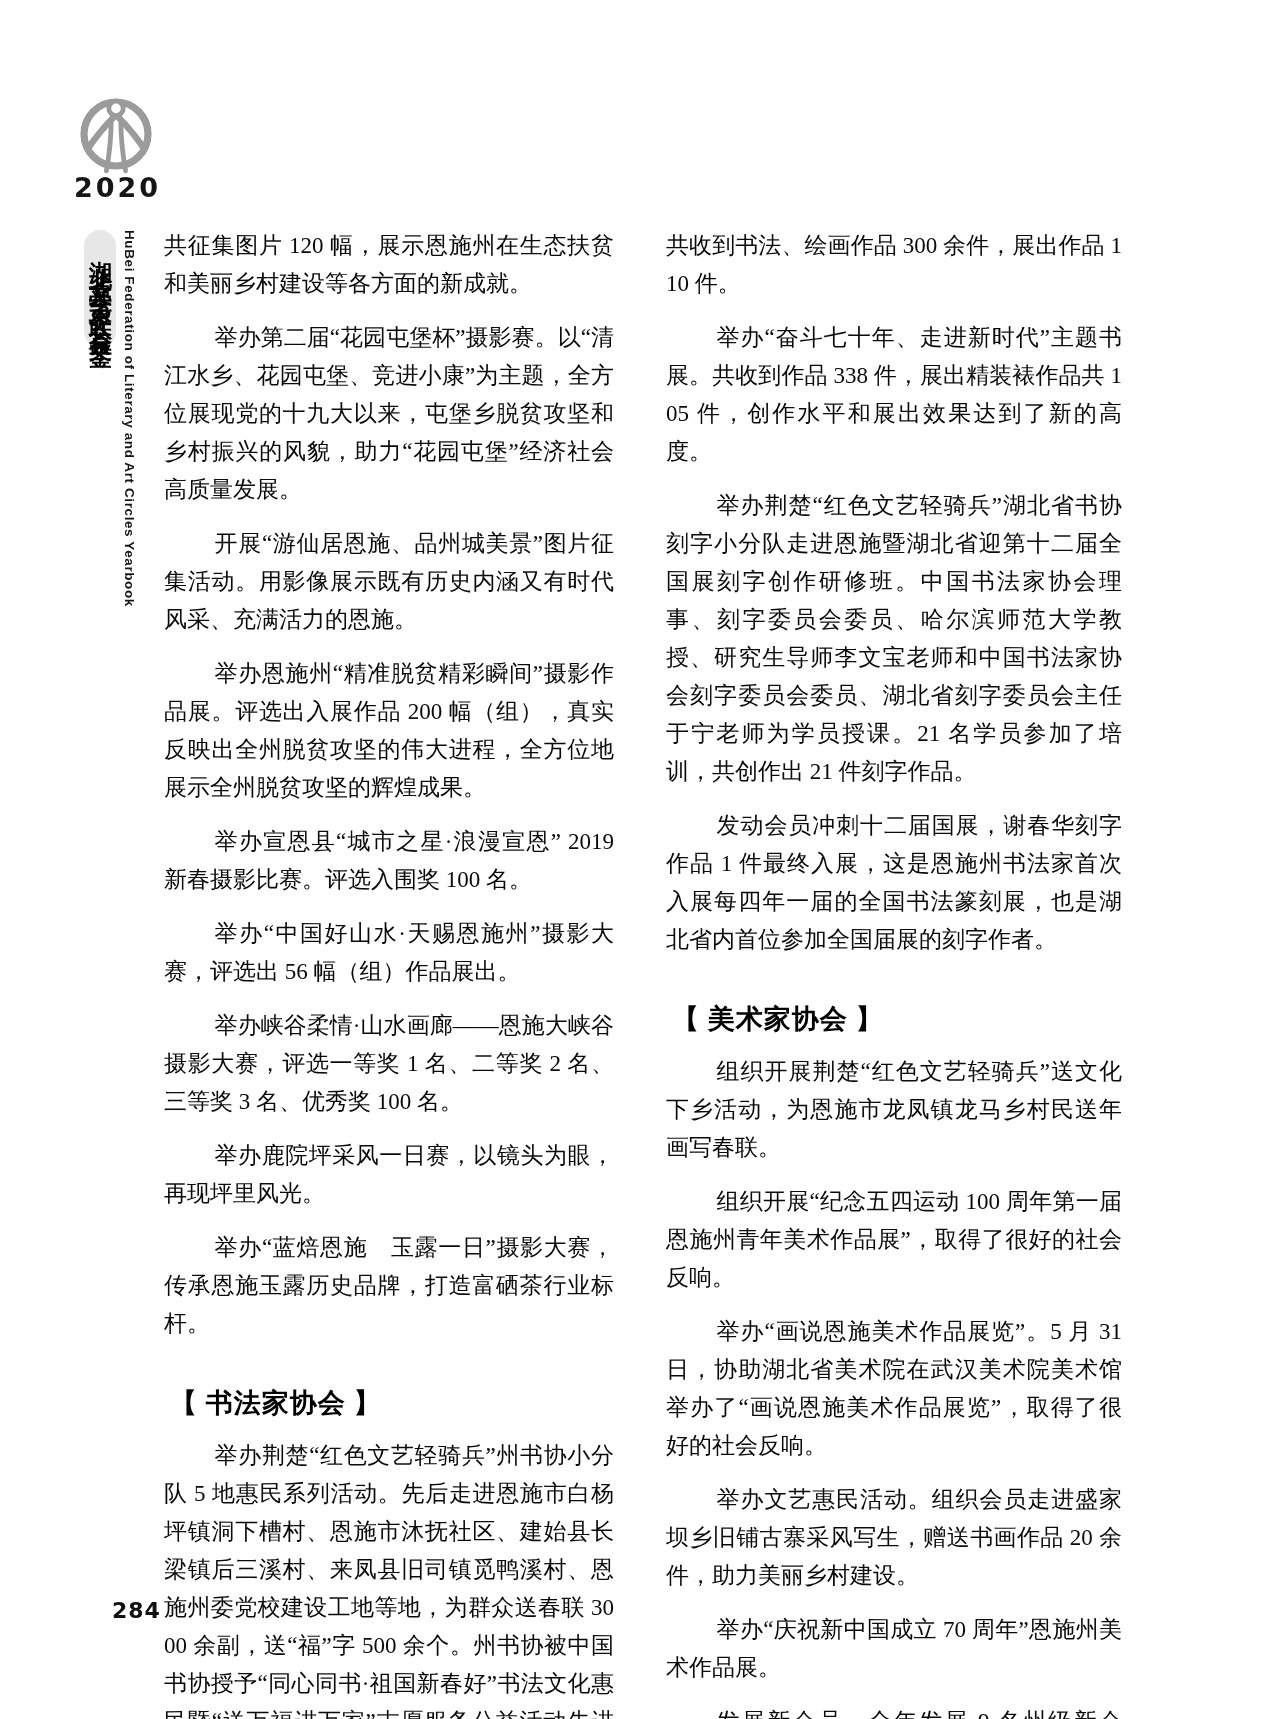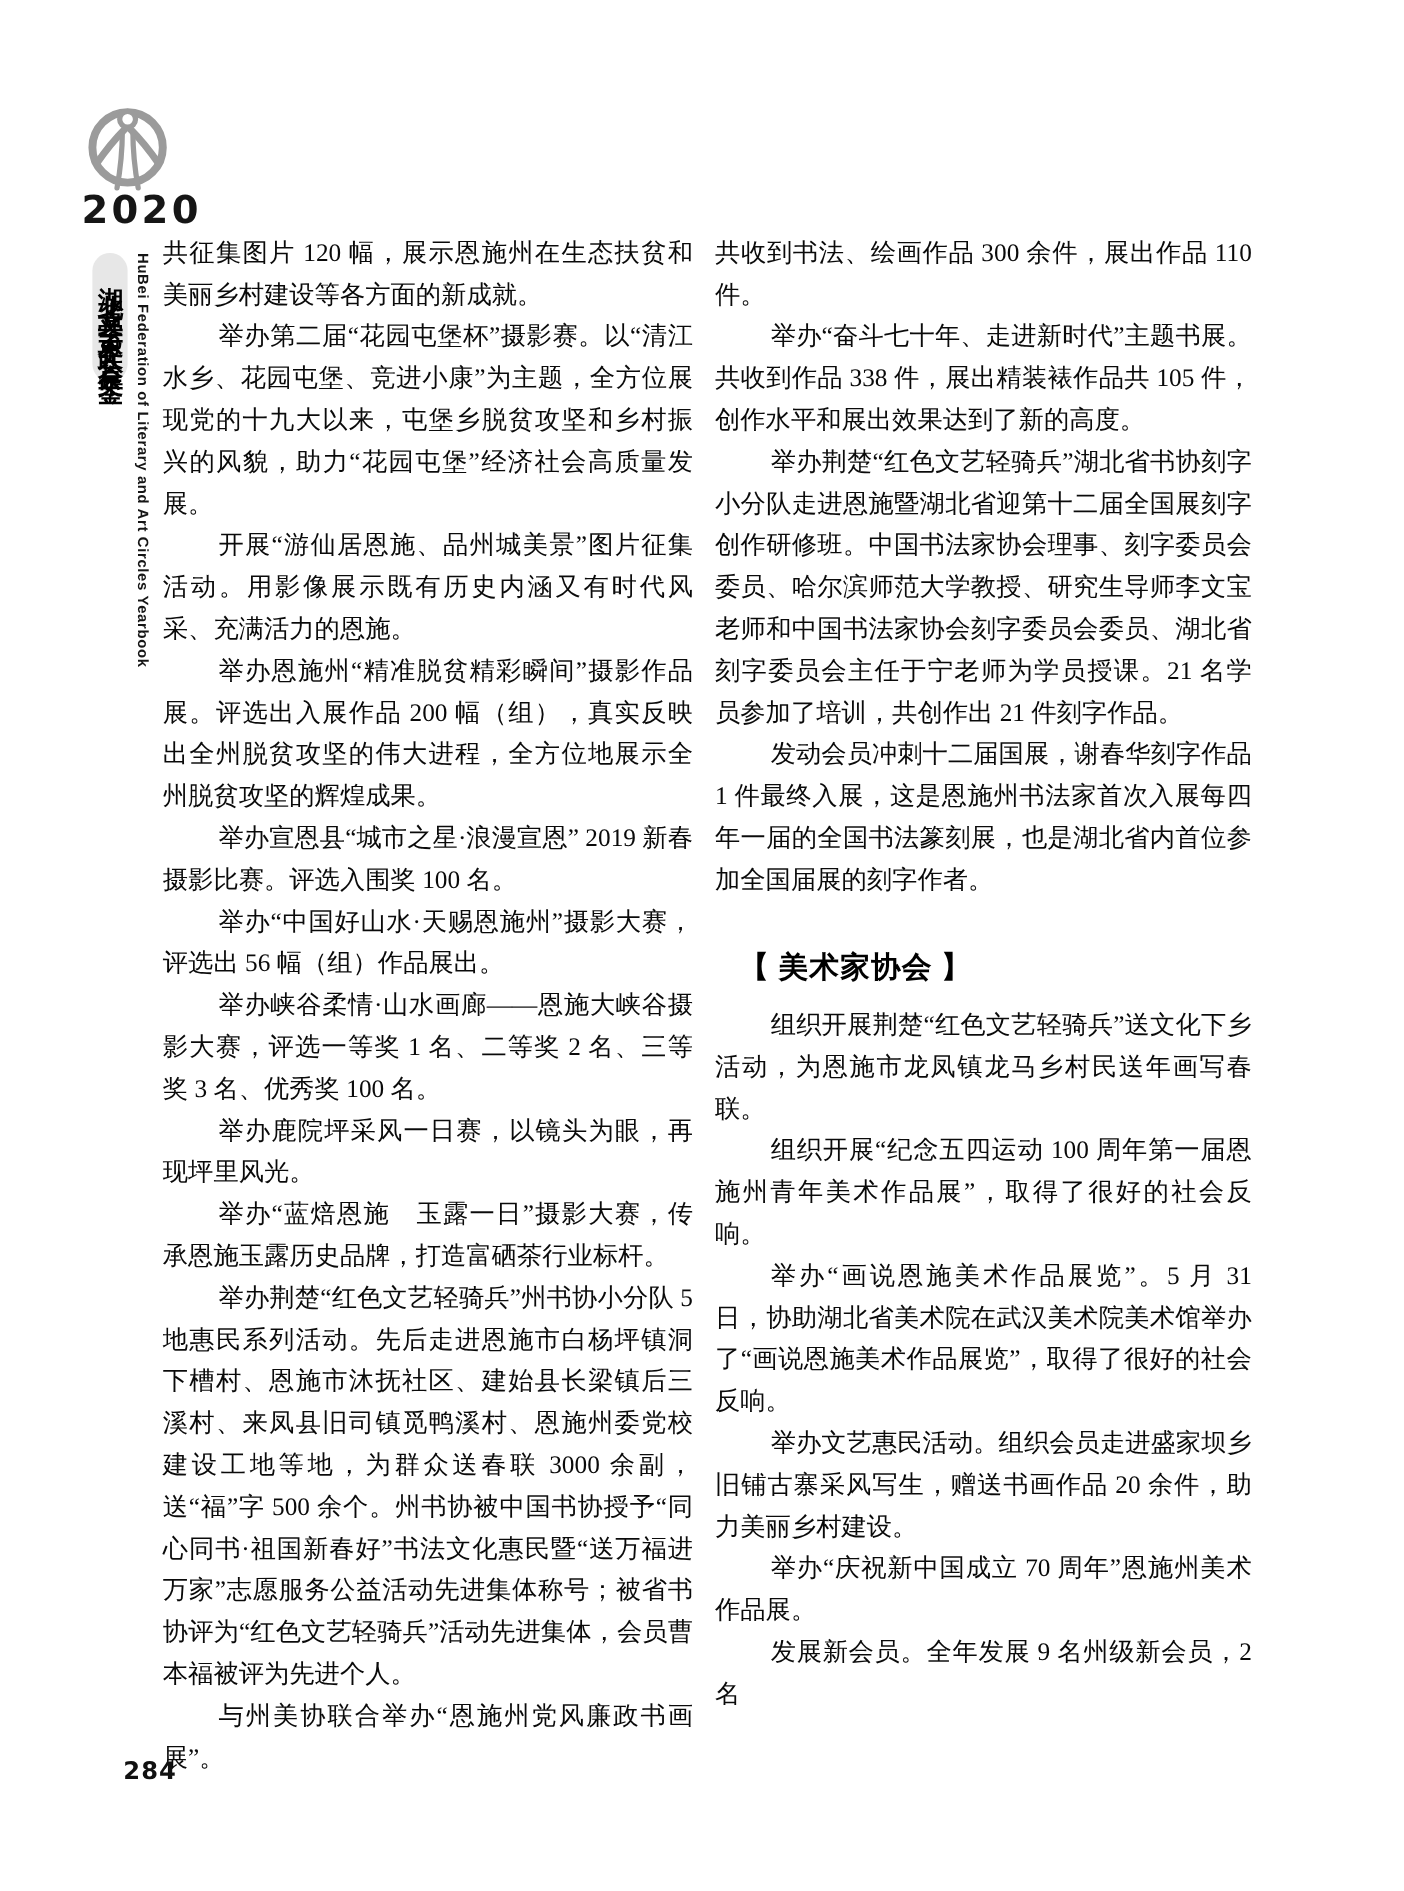--- a/index.html
+++ b/index.html
@@ -10,21 +10,21 @@
     font-family:"Liberation Serif", serif;
     color:#0a0a0a;
     overflow:hidden;
   }
 
   
   .logo-block { position:absolute; left:62px; top:92px; width:130px; }
   .logo-svg { display:block; width:80px; height:84px; margin-left:14px; }
   .year {
     font-family:"DejaVu Sans", sans-serif;
-    font-weight:bold; font-size:35px; letter-spacing:3px;
+    font-weight:bold; font-size:27px; letter-spacing:3px;
     color:#161616; margin:-4px 0 0 12px;
   }
 
   
   .sidebar { position:absolute; left:84px; top:230px; width:60px; }
   .sidebar-pill {
     position:absolute; left:0; top:0;
     width:32px; border-radius:16px;
     background:#e7e7e7;
     padding:12px 0 14px 0;
@@ -48,21 +48,21 @@
   
   .col {
     position:absolute; top:211px;
     font-size:23px; line-height:38px;
     text-align:justify;
     word-break:break-all;
     color:#0a0a0a;
   }
   .col-left  { left:148px; width:482px; }
   .col-right { left:650px; width:488px; }
-  p.body { margin:0; text-indent:2.2em; }
+  p.body { margin:16px; text-indent:2.2em; }
   p.body.cont { text-indent:0; }
   h2.section {
     font-size:27px; font-weight:bold;
     letter-spacing:1px; line-height:36px;
     margin:42px 0 16px 22px;
     text-indent:0;
     font-family:"Liberation Serif", serif;
     color:#000;
   }
 
@@ -99,20 +99,21 @@
 <div class="col col-left">
   <p class="body cont">共征集图片 120 幅，展示恩施州在生态扶贫和美丽乡村建设等各方面的新成就。</p>
   <p class="body">举办第二届“花园屯堡杯”摄影赛。以“清江水乡、花园屯堡、竞进小康”为主题，全方位展现党的十九大以来，屯堡乡脱贫攻坚和乡村振兴的风貌，助力“花园屯堡”经济社会高质量发展。</p>
   <p class="body">开展“游仙居恩施、品州城美景”图片征集活动。用影像展示既有历史内涵又有时代风采、充满活力的恩施。</p>
   <p class="body">举办恩施州“精准脱贫精彩瞬间”摄影作品展。评选出入展作品 200 幅（组），真实反映出全州脱贫攻坚的伟大进程，全方位地展示全州脱贫攻坚的辉煌成果。</p>
   <p class="body">举办宣恩县“城市之星·浪漫宣恩” 2019 新春摄影比赛。评选入围奖 100 名。</p>
   <p class="body">举办“中国好山水·天赐恩施州”摄影大赛，评选出 56 幅（组）作品展出。</p>
   <p class="body">举办峡谷柔情·山水画廊——恩施大峡谷摄影大赛，评选一等奖 1 名、二等奖 2 名、三等奖 3 名、优秀奖 100 名。</p>
   <p class="body">举办鹿院坪采风一日赛，以镜头为眼，再现坪里风光。</p>
   <p class="body">举办“蓝焙恩施　玉露一日”摄影大赛，传承恩施玉露历史品牌，打造富硒茶行业标杆。</p>
+  <h2 class="section">【 书法家协会 】</h2>
   <p class="body">举办荆楚“红色文艺轻骑兵”州书协小分队 5 地惠民系列活动。先后走进恩施市白杨坪镇洞下槽村、恩施市沐抚社区、建始县长梁镇后三溪村、来凤县旧司镇觅鸭溪村、恩施州委党校建设工地等地，为群众送春联 3000 余副，送“福”字 500 余个。州书协被中国书协授予“同心同书·祖国新春好”书法文化惠民暨“送万福进万家”志愿服务公益活动先进集体称号；被省书协评为“红色文艺轻骑兵”活动先进集体，会员曹本福被评为先进个人。</p>
   <p class="body">与州美协联合举办“恩施州党风廉政书画展”。</p>
 </div>
 
 <div class="col col-right">
   <p class="body cont">共收到书法、绘画作品 300 余件，展出作品 110 件。</p>
   <p class="body">举办“奋斗七十年、走进新时代”主题书展。共收到作品 338 件，展出精装裱作品共 105 件，创作水平和展出效果达到了新的高度。</p>
   <p class="body">举办荆楚“红色文艺轻骑兵”湖北省书协刻字小分队走进恩施暨湖北省迎第十二届全国展刻字创作研修班。中国书法家协会理事、刻字委员会委员、哈尔滨师范大学教授、研究生导师李文宝老师和中国书法家协会刻字委员会委员、湖北省刻字委员会主任于宁老师为学员授课。21 名学员参加了培训，共创作出 21 件刻字作品。</p>
   <p class="body">发动会员冲刺十二届国展，谢春华刻字作品 1 件最终入展，这是恩施州书法家首次入展每四年一届的全国书法篆刻展，也是湖北省内首位参加全国届展的刻字作者。</p>
   <h2 class="section">【 美术家协会 】</h2>

